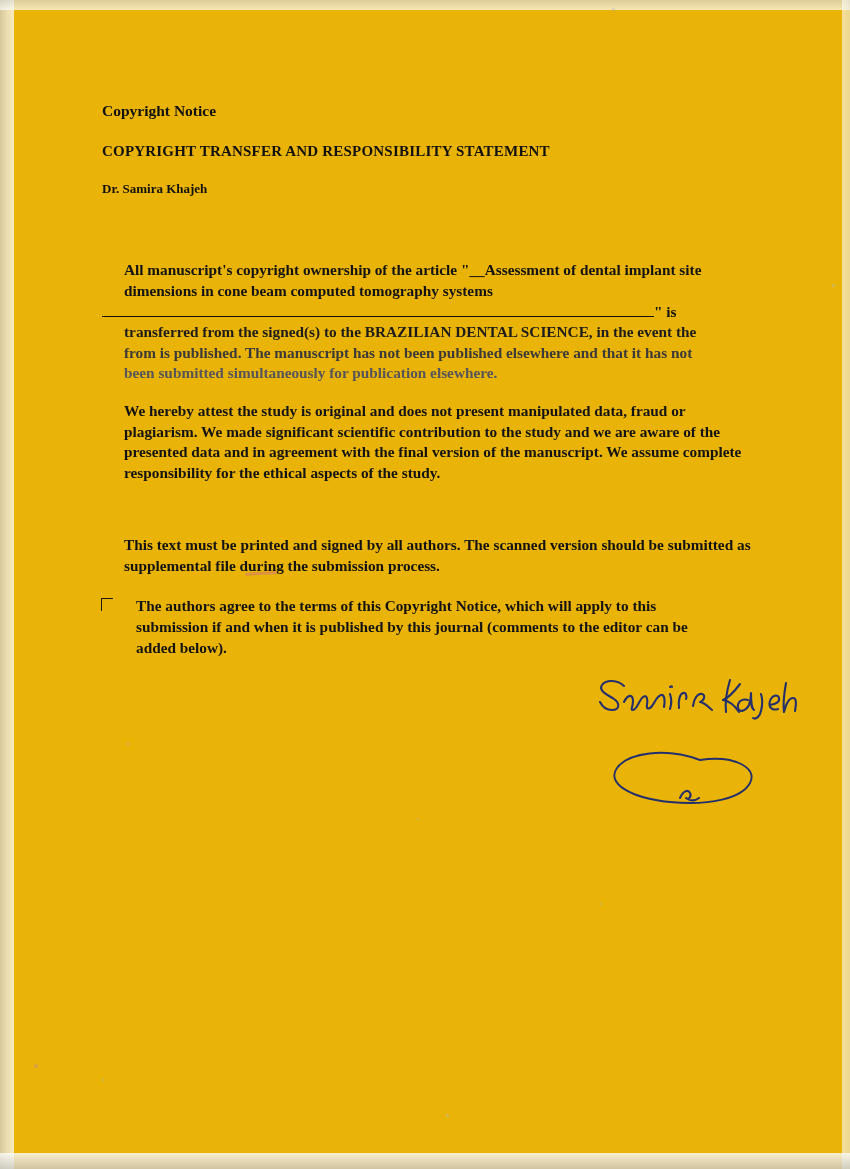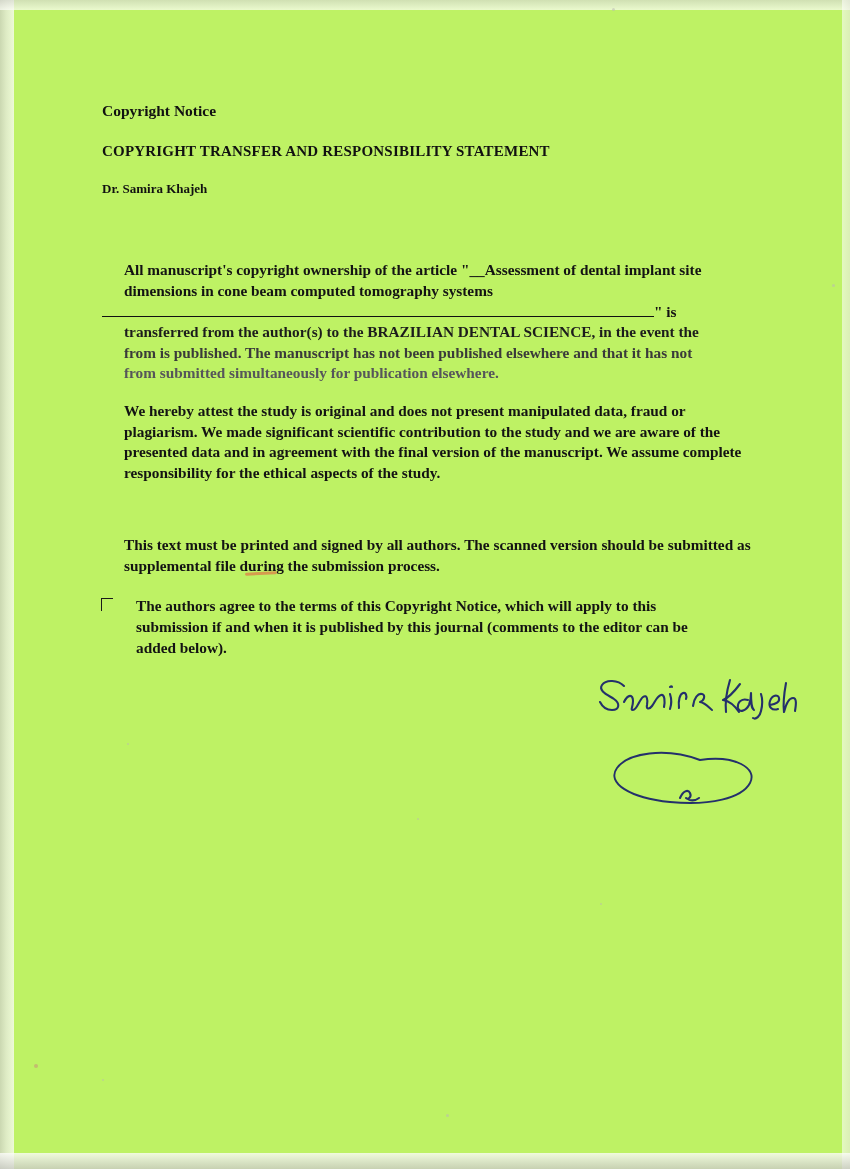--- a/index.html
+++ b/index.html
@@ -7,21 +7,21 @@
     padding: 0;
     background: #ffffff;
   }
   body {
     font-family: "Liberation Serif", serif;
   }
   .page {
     position: relative;
     width: 850px;
     height: 1169px;
-    background: #bef264;
+    background: #eab308;
     overflow: hidden;
   }
   
   .scan-edge-left {
     position: absolute;
     left: 0; top: 0;
     width: 14px; height: 1169px;
     background: linear-gradient(to right, #cfcfcb 0%, #e9e9e5 45%, #fdfdfb 100%);
     opacity: .75;
   }
@@ -184,23 +184,23 @@
   <div class="title-main">COPYRIGHT TRANSFER AND RESPONSIBILITY STATEMENT</div>
 
   <div class="author-line">Dr. Samira Khajeh</div>
 
   <div class="para p-article">All manuscript's copyright ownership of the article "__Assessment of dental implant site dimensions in cone beam computed tomography systems</div>
 
   <div class="rule-line"></div>
   <div class="rule-tail">" is</div>
 
   <div class="para p-transferred">
-    <div>transferred from the author(s) to the BRAZILIAN DENTAL SCIENCE, in the event the</div>
+    <div>transferred from the signed(s) to the BRAZILIAN DENTAL SCIENCE, in the event the</div>
     <div class="fade1">from is published. The manuscript has not been published elsewhere and that it has not</div>
-    <div class="fade2">from submitted simultaneously for publication elsewhere.</div>
+    <div class="fade2">been submitted simultaneously for publication elsewhere.</div>
   </div>
 
   <div class="para p-printed">This text must be printed and signed by all authors. The scanned version should be submitted as supplemental file during the submission process.</div>
 
   <div class="para p-attest">We hereby attest the study is original and does not present manipulated data, fraud or plagiarism. We made significant scientific contribution to the study and we are aware of the presented data and in agreement with the final version of the manuscript. We assume complete responsibility for the ethical aspects of the study.</div>
 
   <div class="orange-mark"></div>
 
   <div class="checkbox"></div>
 

